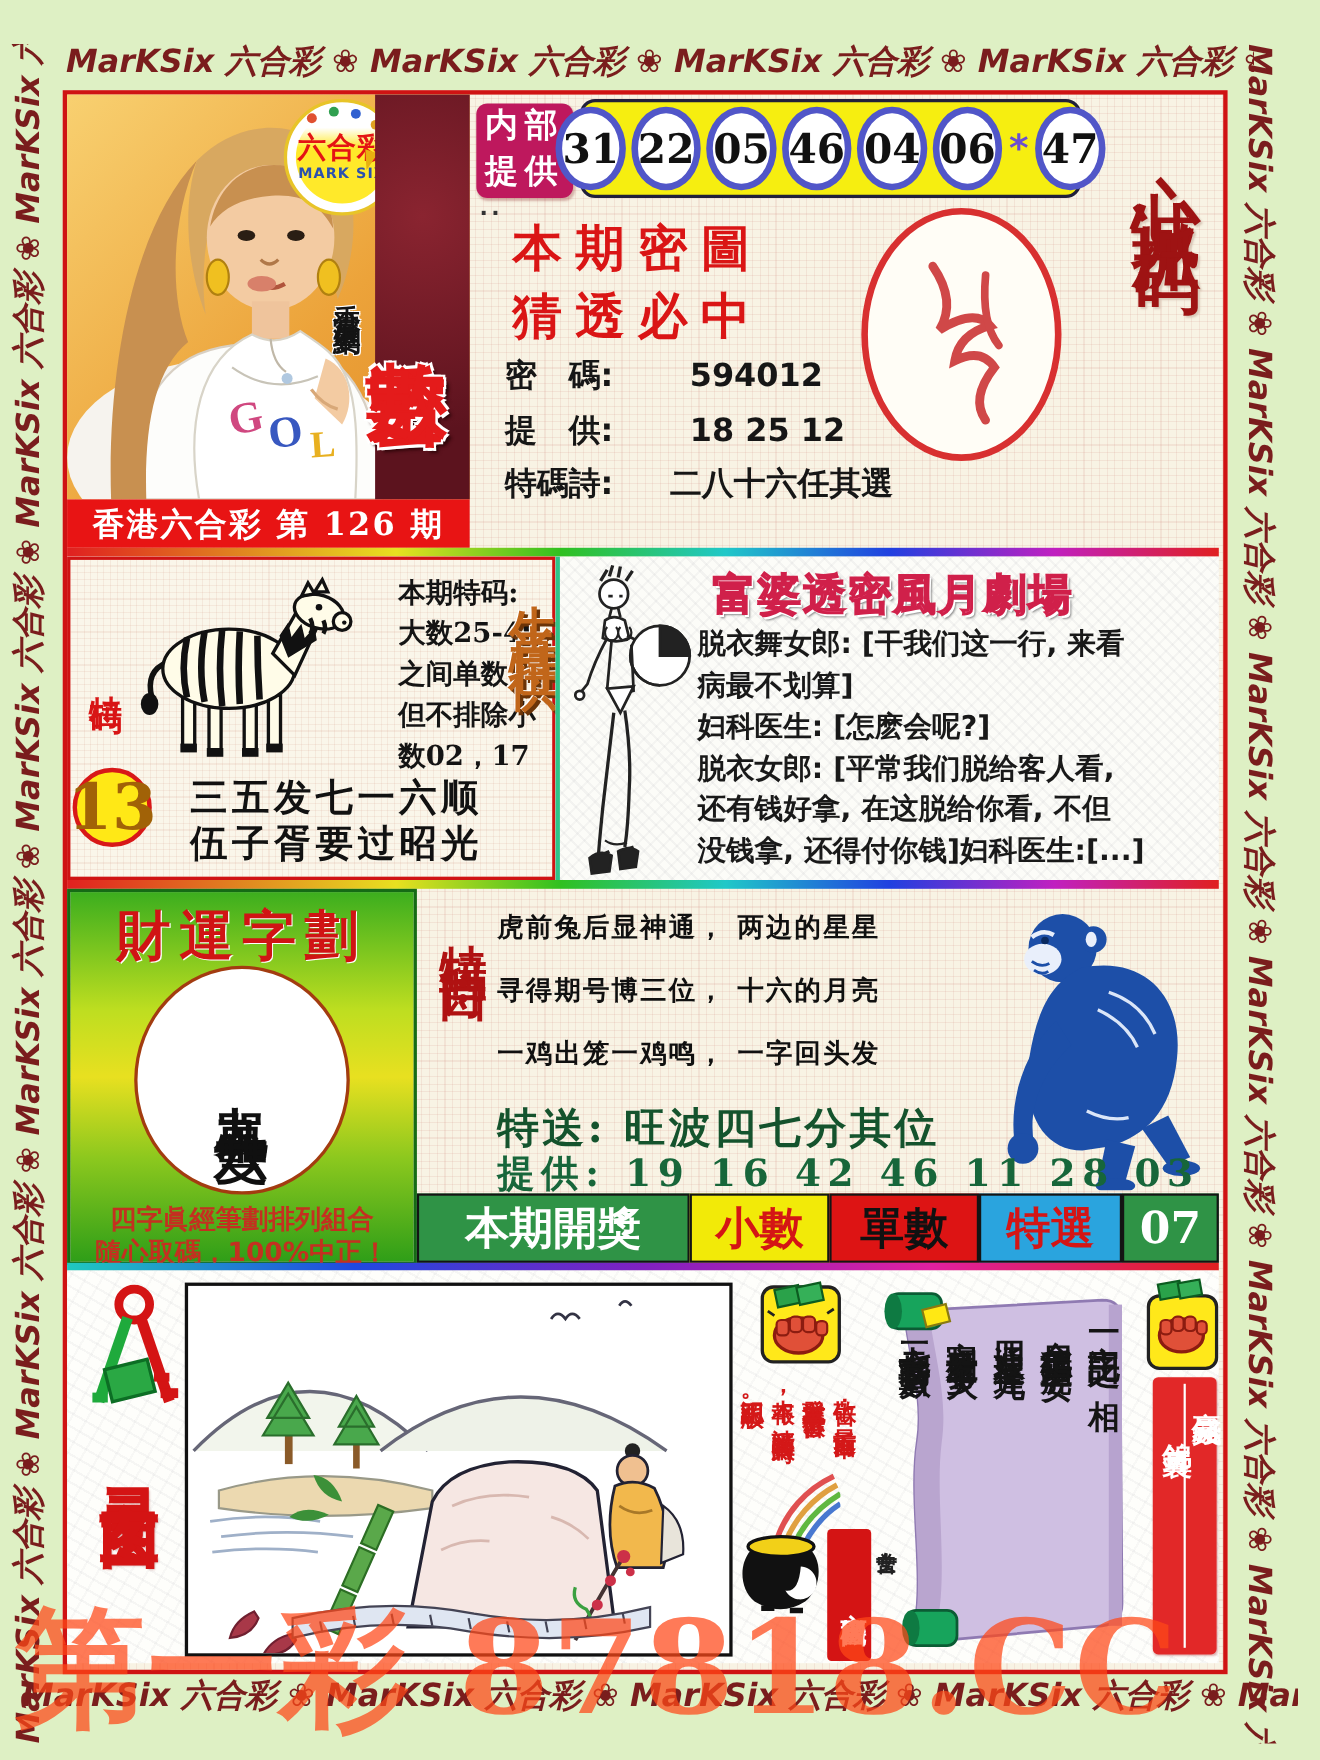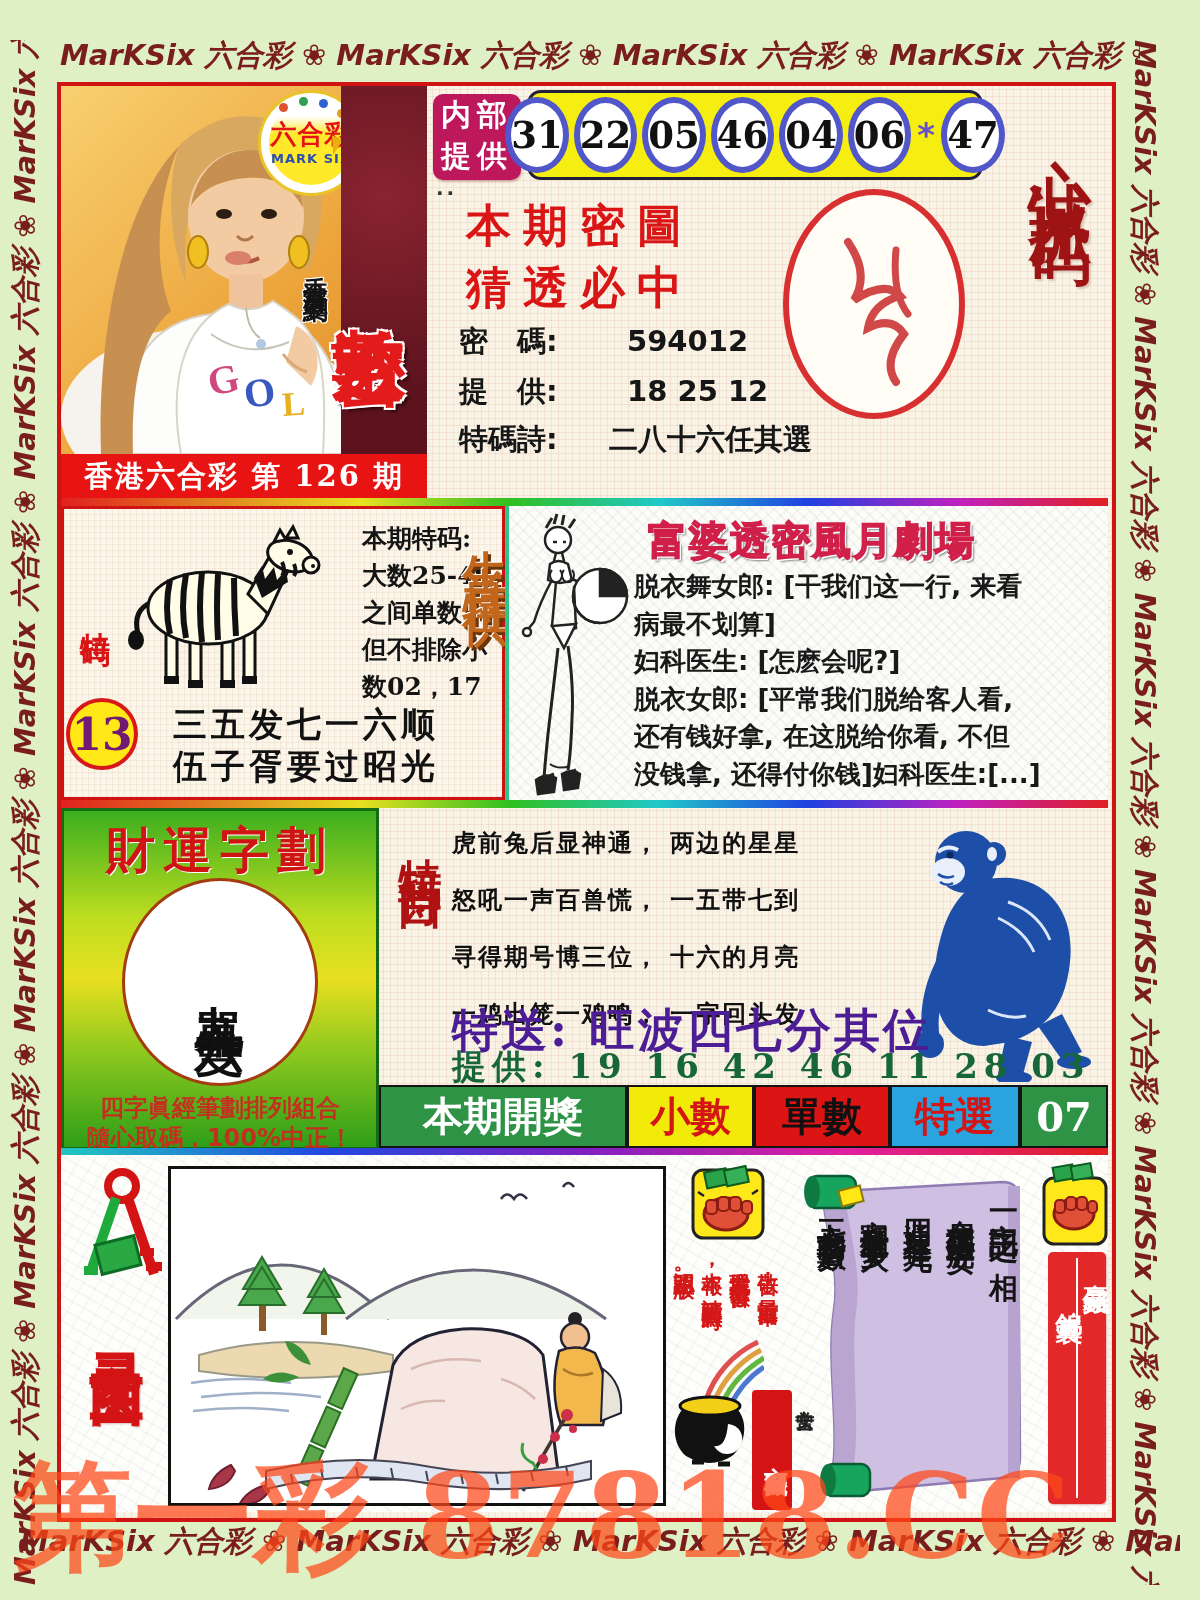--- a/index.html
+++ b/index.html
@@ -47,21 +47,21 @@
   .mitu-row{font-size:29px;font-weight:bold;color:#161616;}
   .mitu-row .lab{display:inline-block;width:168px;}
   .slogan{font-size:62px;font-weight:bold;color:#9e1313;letter-spacing:24px;text-shadow:2px 2px 2px #d8c8b8;}
   
   .zbox{left:61px;top:506px;width:444px;height:294px;border:3px solid #cf1313;box-sizing:border-box;
      background-color:#faf6ea;
      background-image:repeating-linear-gradient(0deg,rgba(205,140,120,.13) 0 1px,transparent 1px 6px),
                       repeating-linear-gradient(90deg,rgba(205,140,120,.13) 0 1px,transparent 1px 6px);}
   .ztag{font-size:30px;font-weight:bold;color:#d81515;letter-spacing:8px;}
   .zcircle{left:66px;top:698px;width:72px;height:72px;background:#ffe816;border:4px solid #d81818;border-radius:50%;
-     display:flex;align-items:center;justify-content:center;font-size:44px;font-weight:bold;color:#701a75;box-sizing:border-box;}
+     display:flex;align-items:center;justify-content:center;font-size:58px;font-weight:bold;color:#a16207;box-sizing:border-box;}
   .zinfo{font-size:25px;font-weight:bold;color:#141414;line-height:37px;}
   .zpoem{font-size:34px;font-weight:bold;color:#111;letter-spacing:4px;}
   .zright{font-size:45px;font-weight:bold;color:#c1661a;letter-spacing:18px;
      text-shadow:-1px -1px 0 #fff,3px 3px 0 #6b3408;}
   
   .tbox{left:505px;top:506px;width:603px;height:294px;border-left:4px solid #2ec48a;box-sizing:border-box;
      background-color:#fcfcf8;
      background-image:repeating-linear-gradient(45deg,rgba(150,150,160,.09) 0 2px,transparent 2px 8px),
                       repeating-linear-gradient(-45deg,rgba(150,150,160,.07) 0 2px,transparent 2px 9px);}
   .ttitle{font-size:39px;font-weight:bold;color:#ff7fa8;-webkit-text-stroke:1.5px #d0204a;
@@ -71,21 +71,21 @@
   .cbox{left:61px;top:808px;width:318px;height:342px;border:3px solid #156b15;box-sizing:border-box;
      background:linear-gradient(180deg,#3cae1e,#bede20 32%,#e8e020 50%,#8cc81e 72%,#2f9e18);}
   .ctitle{font-size:49px;font-weight:bold;color:#d01414;letter-spacing:8px;text-shadow:1px 1px 0 #fff;}
   .coval{left:122px;top:878px;width:196px;height:208px;background:#fff;border:3px solid #a33c10;border-radius:50%;
      display:flex;align-items:center;justify-content:center;box-sizing:border-box;}
   .coval-text{font-size:49px;font-weight:bold;color:#101010;letter-spacing:8px;}
   .cfoot{font-size:24px;font-weight:bold;color:#c43020;text-align:center;width:318px;}
   
   .phead{font-size:43px;font-weight:bold;color:#b01212;letter-spacing:12px;}
   .pline{font-size:24px;font-weight:bold;color:#101010;line-height:57px;letter-spacing:2px;}
-  .tesong{font-size:46px;font-weight:bold;color:#4c1d95;letter-spacing:3px;}
+  .tesong{font-size:38px;font-weight:bold;color:#14532d;letter-spacing:3px;}
   .tigong{font-size:34px;font-weight:bold;color:#17663a;letter-spacing:6px;text-align:center;}
   
   .rbar{left:379px;top:1085px;width:729px;height:63px;display:flex;border-radius:28px;}
   .rcell{height:63px;display:flex;align-items:center;justify-content:center;
      font-size:40px;font-weight:bold;border:2px solid #141414;box-sizing:border-box;}
   
   .bottom-bg{left:61px;top:1155px;width:1047px;height:357px;
      background-color:#fefefb;
      background-image:repeating-linear-gradient(30deg,rgba(150,150,160,.08) 0 2px,transparent 2px 11px),
                       repeating-linear-gradient(-60deg,rgba(150,150,160,.06) 0 2px,transparent 2px 13px);}
@@ -301,21 +301,20 @@
       <ellipse cx="60" cy="62" rx="17" ry="14" fill="#e9effb"></ellipse>
       <ellipse cx="104" cy="44" rx="5" ry="7" fill="#e9effb"></ellipse>
       <path d="M50,42 q10,-8 20,-2" stroke="#e9effb" stroke-width="4" fill="none"></path>
       <circle cx="62" cy="45" r="3.5" fill="#0a2a60"></circle>
       <path d="M50,64 q8,6 16,2 M52,72 q7,5 13,1" stroke="#1d4fa8" stroke-width="2.5" fill="none"></path>
       <path d="M120,92 q30,10 42,38 M110,108 q26,12 36,34 M100,200 q20,10 38,6" stroke="#dbe6f8" stroke-width="3" fill="none"></path>
     </svg>
   </div>
   <div class="abs" style="left:452px;top:814px;width:650px;">
     <div class="pline serif">虎前兔后显神通， 两边的星星</div>
-    <div class="pline serif">怒吼一声百兽慌， 一五带七到</div>
     <div class="pline serif">寻得期号博三位， 十六的月亮</div>
     <div class="pline serif">一鸡出笼一鸡鸣， 一字回头发</div>
   </div>
   <div class="abs tesong serif" style="left:452px;top:1000px;">特送: 旺波四七分其位</div>
   <div class="abs tigong serif" style="left:452px;top:1044px;">提供: 19 16 42 46 11 28 03</div>
 
   <div class="abs rbar">
     <div class="rcell serif" style="width:248px;background:#2f9346;color:#fff;">本期開獎</div>
     <div class="rcell serif" style="width:127px;background:#f2ea08;color:#d41515;">小數</div>
     <div class="rcell serif" style="width:136px;background:#dd1414;color:#111;">單數</div>

